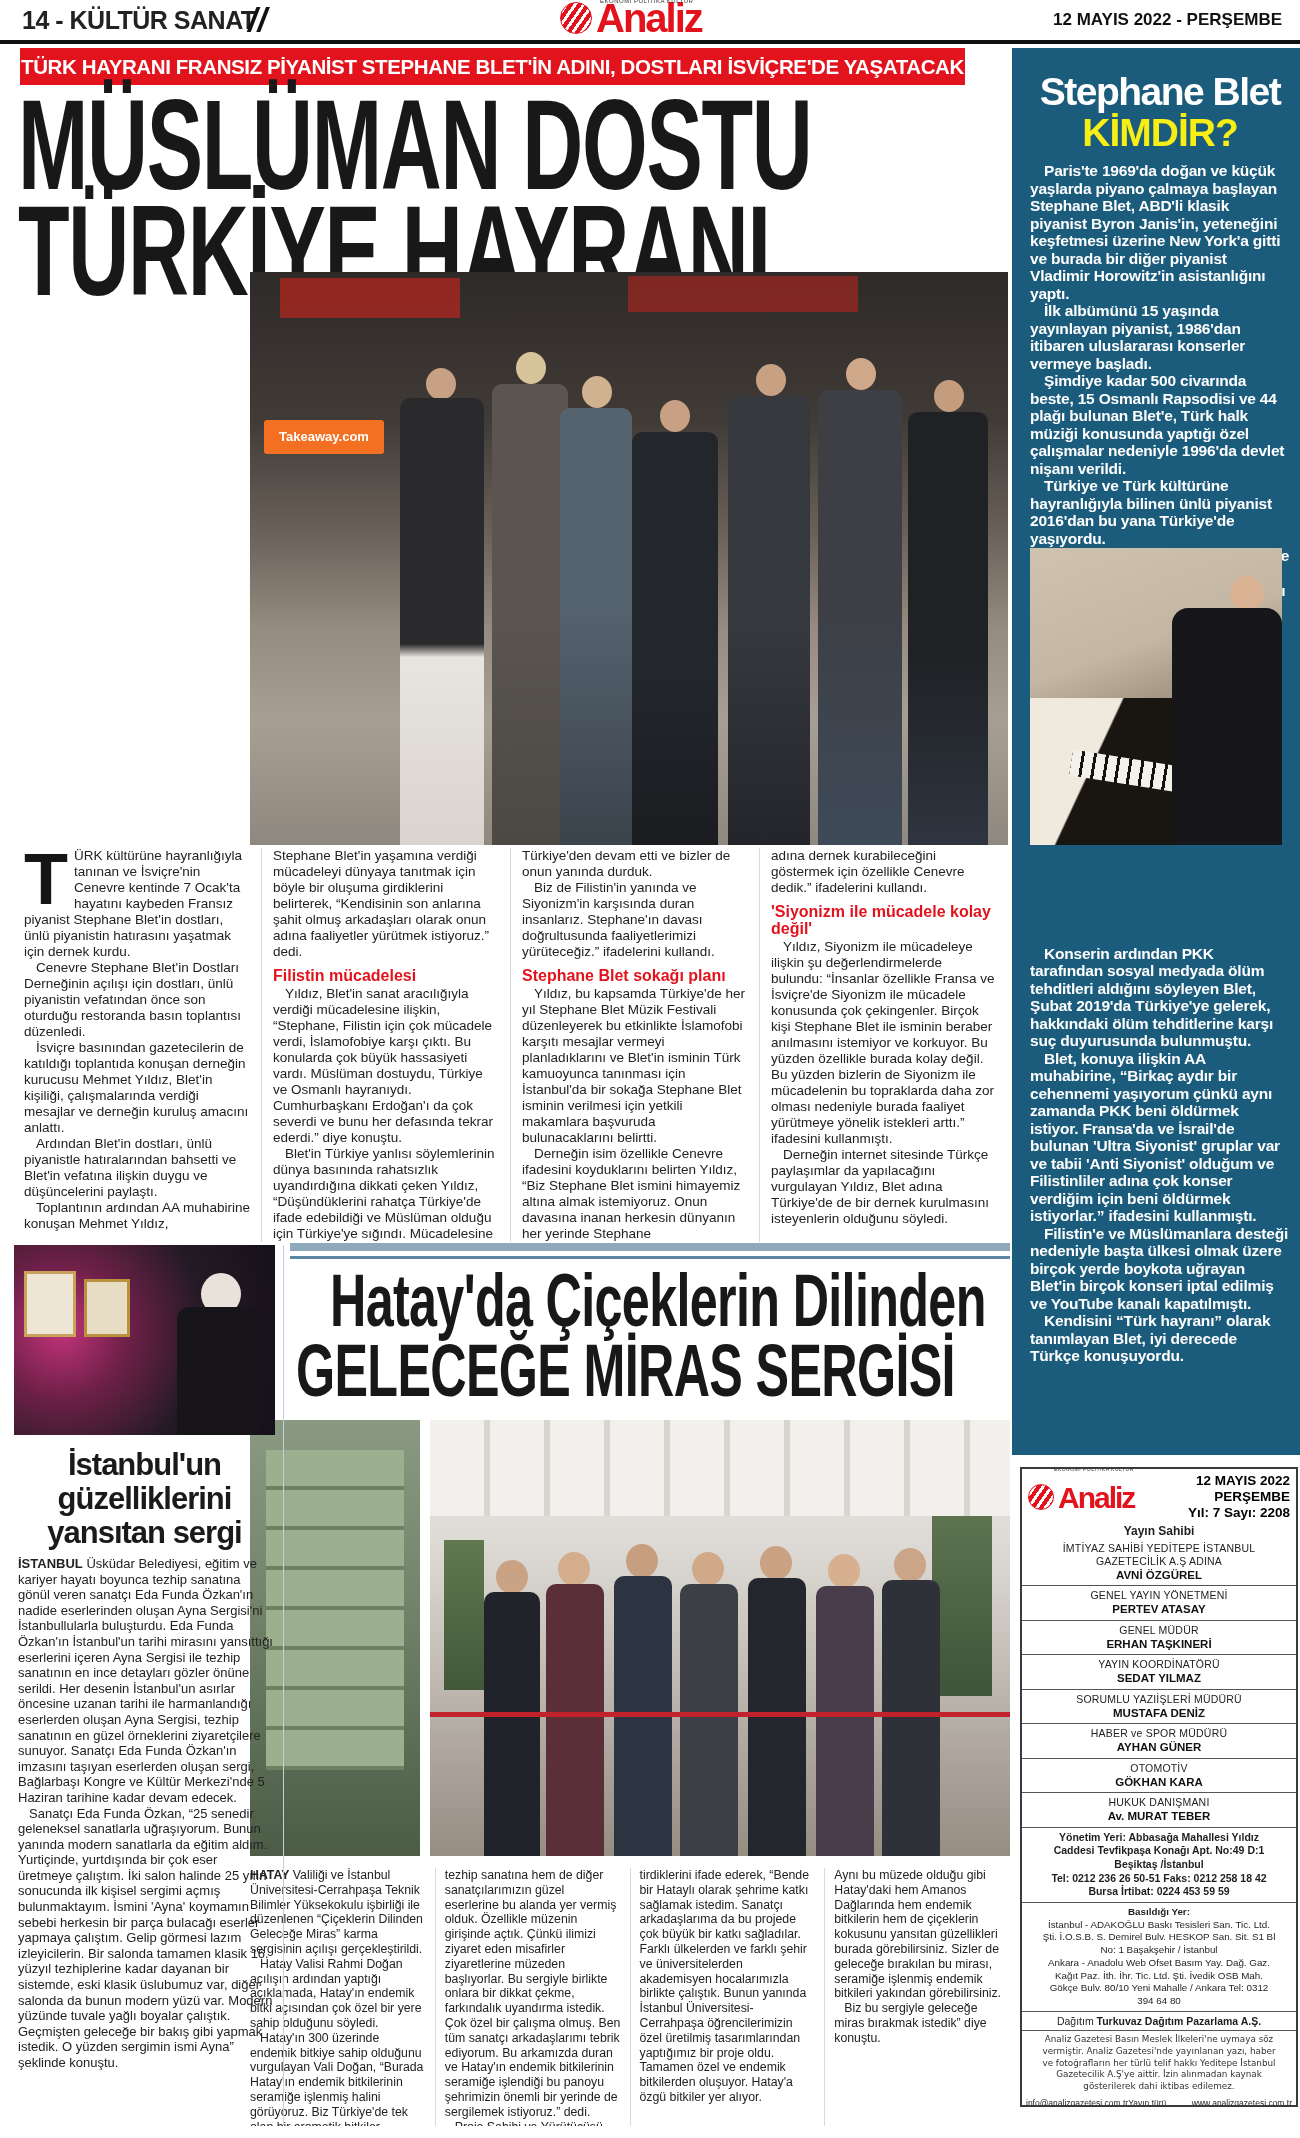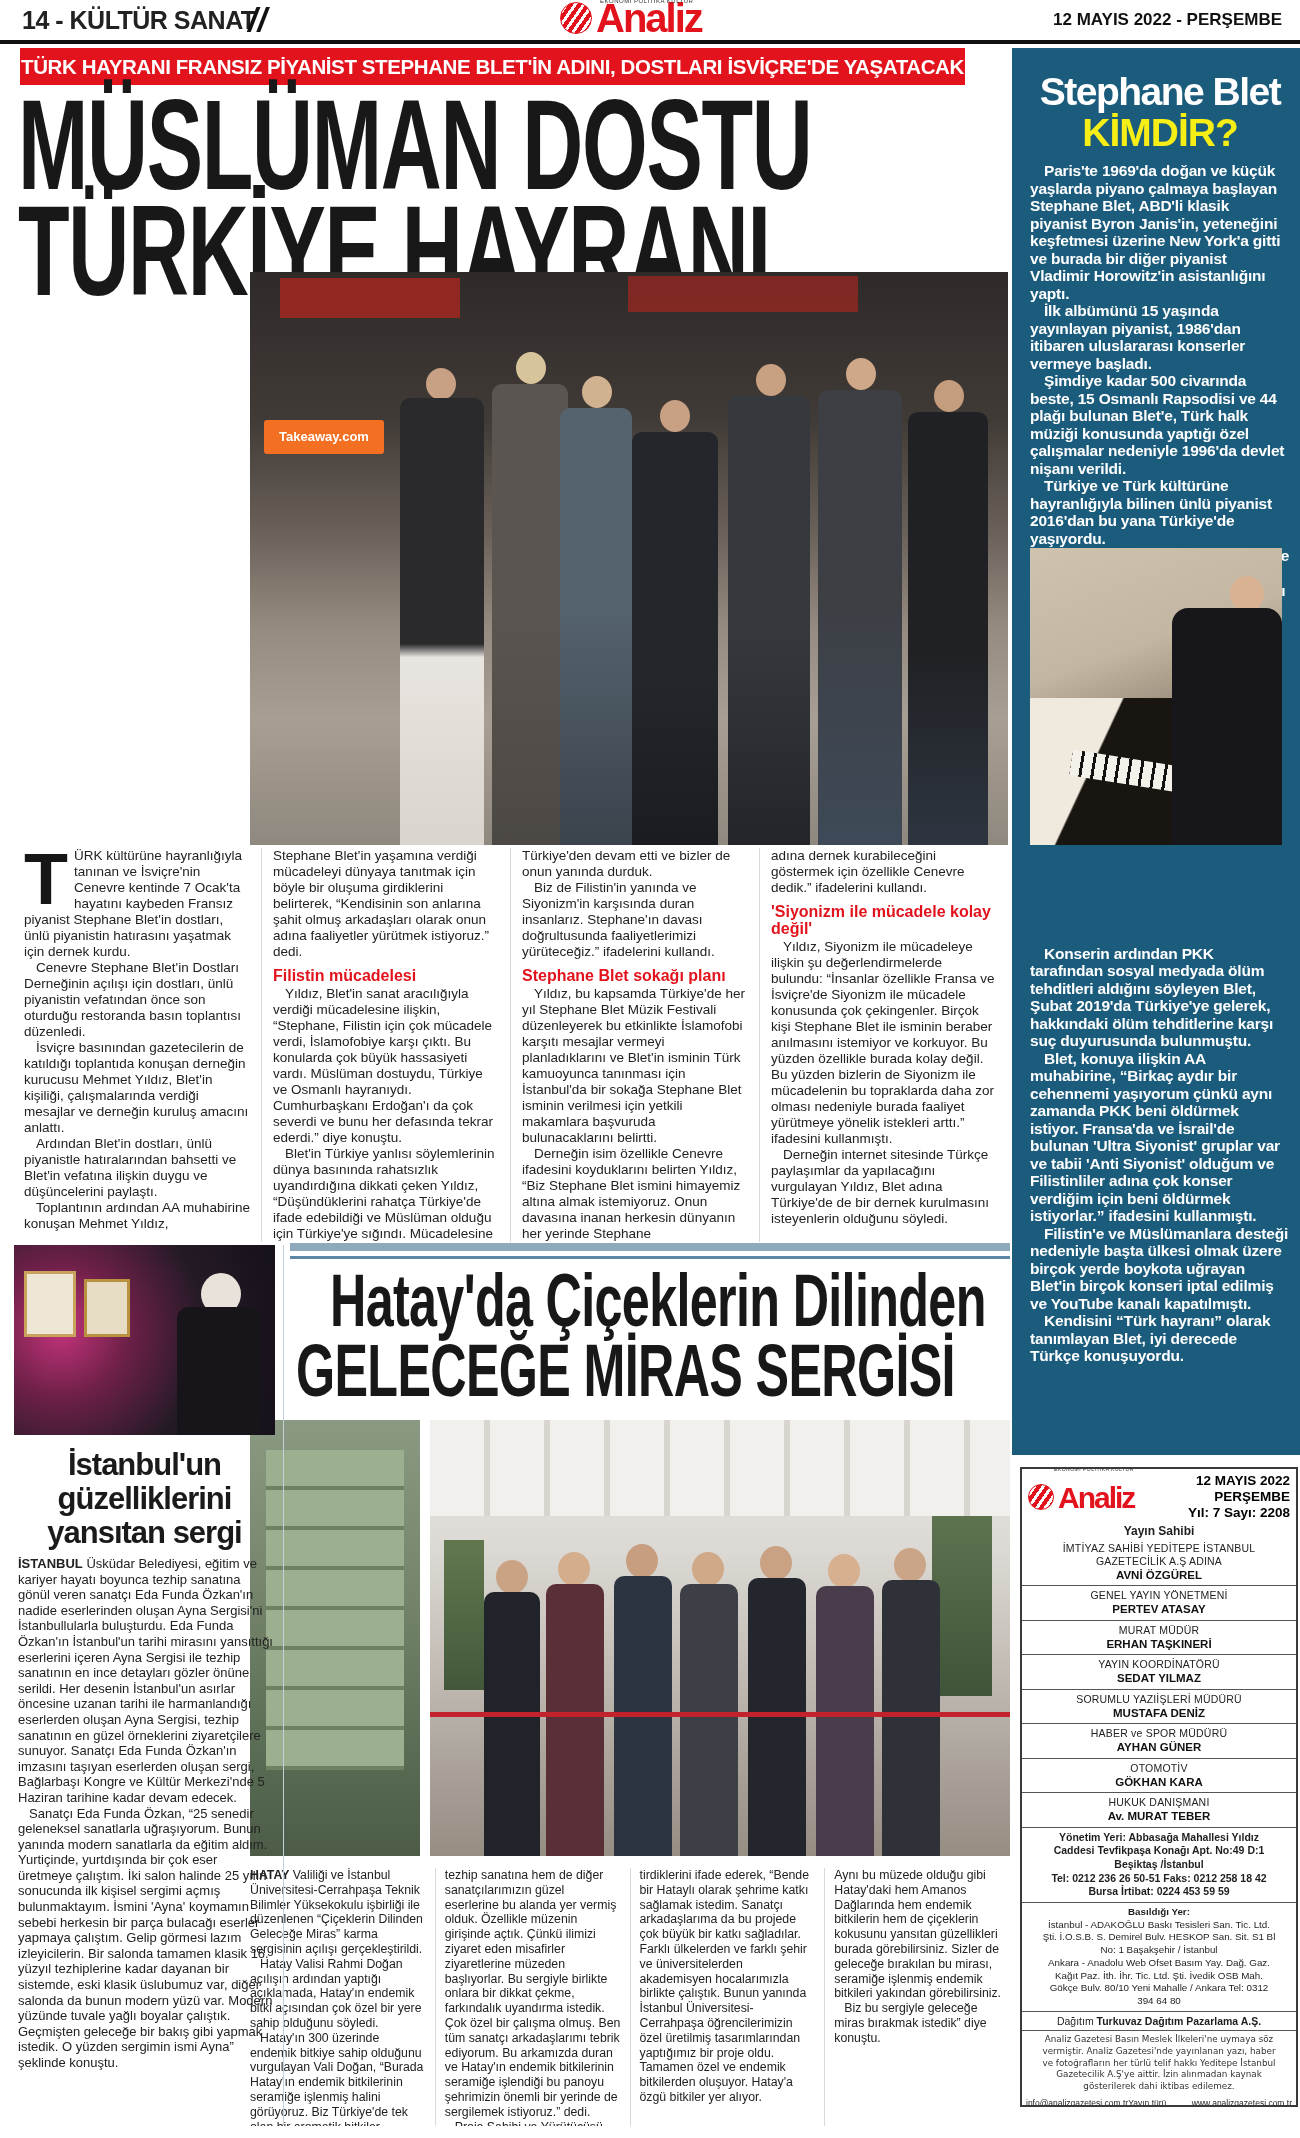--- a/index.html
+++ b/index.html
@@ -275,21 +275,21 @@
     <div class="m-owner">Yayın Sahibi</div>
     <div class="m-row">
       <div class="m-role">İMTİYAZ SAHİBİ YEDİTEPE İSTANBUL GAZETECİLİK A.Ş ADINA</div>
       <div class="m-name">AVNİ ÖZGÜREL</div>
     </div>
     <div class="m-row">
       <div class="m-role">GENEL YAYIN YÖNETMENİ</div>
       <div class="m-name">PERTEV ATASAY</div>
     </div>
     <div class="m-row">
-      <div class="m-role">MURAT MÜDÜR</div>
+      <div class="m-role">GENEL MÜDÜR</div>
       <div class="m-name">ERHAN TAŞKINERİ</div>
     </div>
     <div class="m-row">
       <div class="m-role">YAYIN KOORDİNATÖRÜ</div>
       <div class="m-name">SEDAT YILMAZ</div>
     </div>
     <div class="m-row">
       <div class="m-role">SORUMLU YAZIİŞLERİ MÜDÜRÜ</div>
       <div class="m-name">MUSTAFA DENİZ</div>
     </div>

